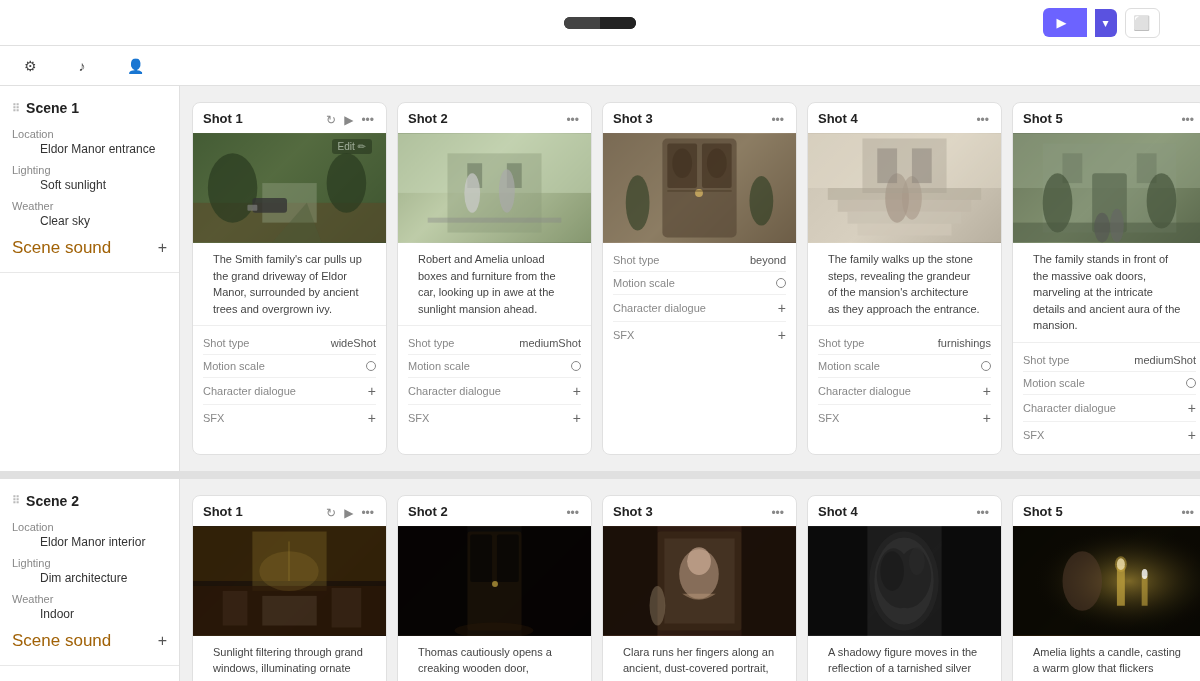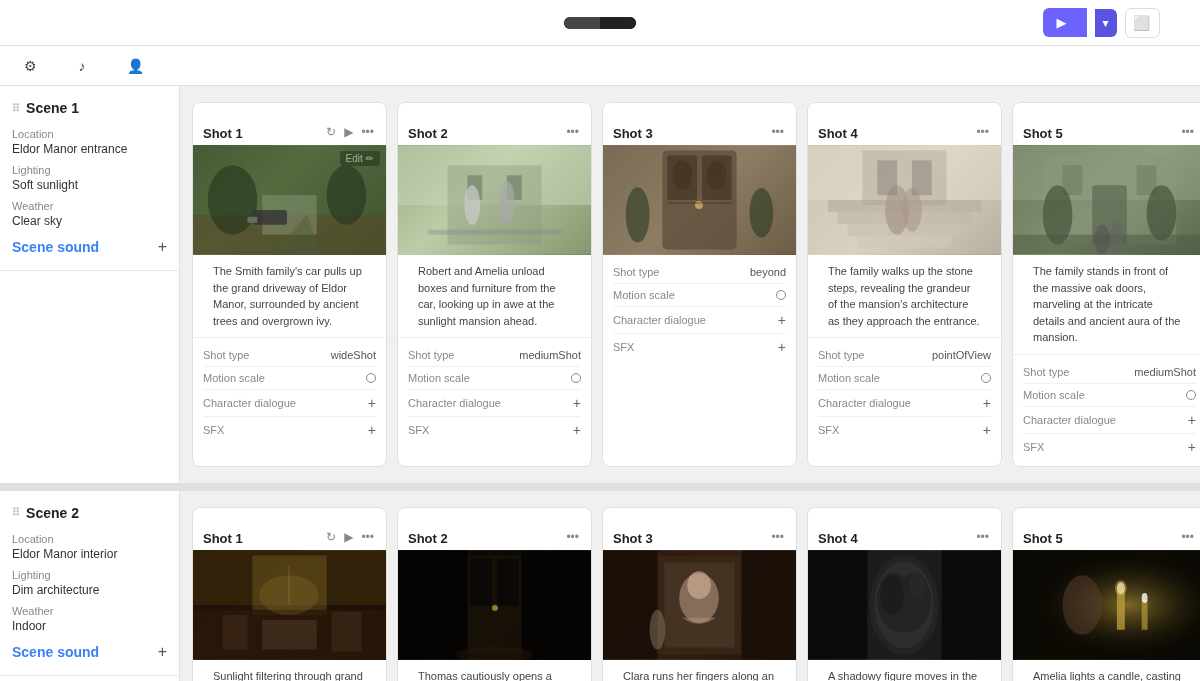--- a/index.html
+++ b/index.html
@@ -30,35 +30,35 @@
 
     
     .main { display: flex; height: calc(100vh - 86px); overflow: hidden; }
 
     
     .sidebar { width: 180px; min-width: 180px; background: #fff; border-right: 1px solid #e0e0e0; overflow-y: auto; padding: 0; }
     .scene-block { padding: 14px 12px 14px 12px; border-bottom: 1px solid #e8e8e8; }
     .scene-title { display: flex; align-items: center; gap: 6px; font-weight: 700; font-size: 14px; margin-bottom: 12px; }
     .scene-title .drag-icon { color: #bbb; font-size: 11px; }
     .sidebar-label { font-size: 11px; font-weight: 400; color: #888; margin-bottom: 2px; margin-top: 8px; }
-    .sidebar-value { font-size: 12px; color: #333; margin-bottom: 2px; }
+    .sidebar-value { font-size: 12px; color: #333; margin-bottom: 2px; margin-left: 28px; }
     .scene-sound-row { display: flex; align-items: center; justify-content: space-between; margin-top: 10px; }
-    .scene-sound-label { font-size: 14px; color: #3b82f6; font-weight: 700; }
+    .scene-sound-label { font-size: 17px; color: #a16207; font-weight: 400; }
     .add-btn { background: none; border: none; cursor: pointer; font-size: 16px; color: #555; }
 
     
     .content { flex: 1; overflow-y: auto; overflow-x: hidden; }
     .shots-grid { display: flex; gap: 10px; padding: 0; }
     .shot-card { background: #fff; border-radius: 8px; border: 1px solid #e0e0e0; width: 195px; min-width: 195px; flex-shrink: 0; overflow: hidden; }
-    .shot-header { display: flex; align-items: flex-end; padding: 20px 10px 4px 10px; gap: 6px; }
+    .shot-header { display: flex; align-items: flex-start; padding: 8px 10px 4px 10px; gap: 6px; }
     .shot-title { font-weight: 700; font-size: 13px; flex: 1; }
     .shot-icons { display: flex; gap: 4px; align-items: center; }
     .shot-icon-btn { background: none; border: none; cursor: pointer; color: #888; font-size: 12px; padding: 2px; }
     .shot-image { width: 100%; height: 110px; background: #555; position: relative; overflow: hidden; display: flex; align-items: center; justify-content: center; }
-    .edit-overlay { position: absolute; top: 6px; right: 6px; background: rgba(0,0,0,0.5); color: #fff; font-size: 10px; padding: 2px 6px; border-radius: 3px; }
+    .edit-overlay { position: absolute; top: 6px; right: 14px; background: rgba(0,0,0,0.5); color: #fff; font-size: 10px; padding: 2px 6px; border-radius: 3px; }
     .shot-desc { font-size: 11px; color: #444; padding: 8px 20px; line-height: 1.5; min-height: 58px; border-bottom: 1px solid #eee; }
     .shot-meta { padding: 6px 10px; }
     .meta-row { display: flex; align-items: center; justify-content: space-between; padding: 5px 0; border-bottom: 1px solid #f0f0f0; }
     .meta-row:last-child { border-bottom: none; }
     .meta-label { font-size: 11px; color: #888; }
     .meta-value { font-size: 11px; color: #555; }
     .meta-add { background: none; border: none; cursor: pointer; color: #666; font-size: 14px; }
     .meta-circle { width: 10px; height: 10px; border-radius: 50%; border: 1.5px solid #888; display: inline-block; }
 
     
@@ -290,21 +290,21 @@
         <ellipse cx="105" cy="65" rx="10" ry="22" fill="#a89888" opacity="0.6"></ellipse>
         <rect x="55" y="5" width="85" height="55" fill="#a8a090" opacity="0.4"></rect>
         <rect x="70" y="15" width="20" height="35" fill="#888078" opacity="0.5"></rect>
         <rect x="105" y="15" width="20" height="35" fill="#888078" opacity="0.5"></rect>
       </svg>
       </div>
       <div class="shot-desc">The family walks up the stone steps, revealing the grandeur of the mansion's architecture as they approach the entrance.</div>
       <div class="shot-meta">
         <div class="meta-row">
           <span class="meta-label">Shot type</span>
-          <span class="meta-value">pointOfView</span>
+          <span class="meta-value">furnishings</span>
         </div>
         <div class="meta-row">
           <span class="meta-label">Motion scale</span>
           <span class="meta-circle"></span>
         </div>
         <div class="meta-row">
           <span class="meta-label">Character dialogue</span>
           <button class="meta-add">+</button>
         </div>
         <div class="meta-row">

